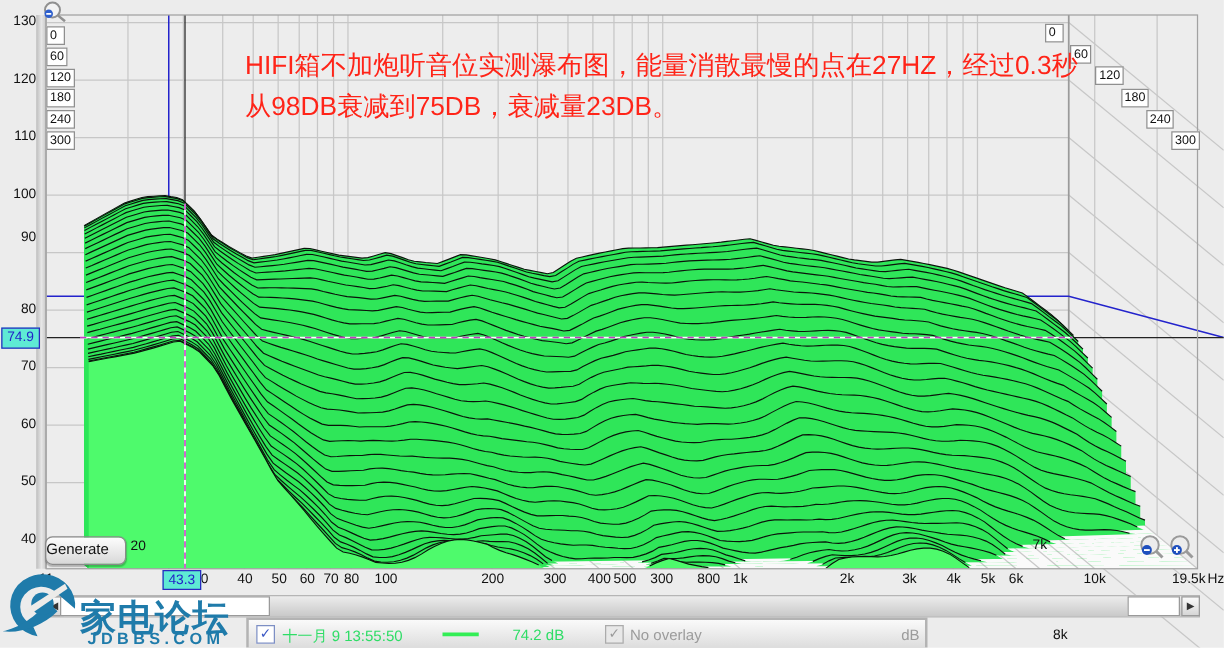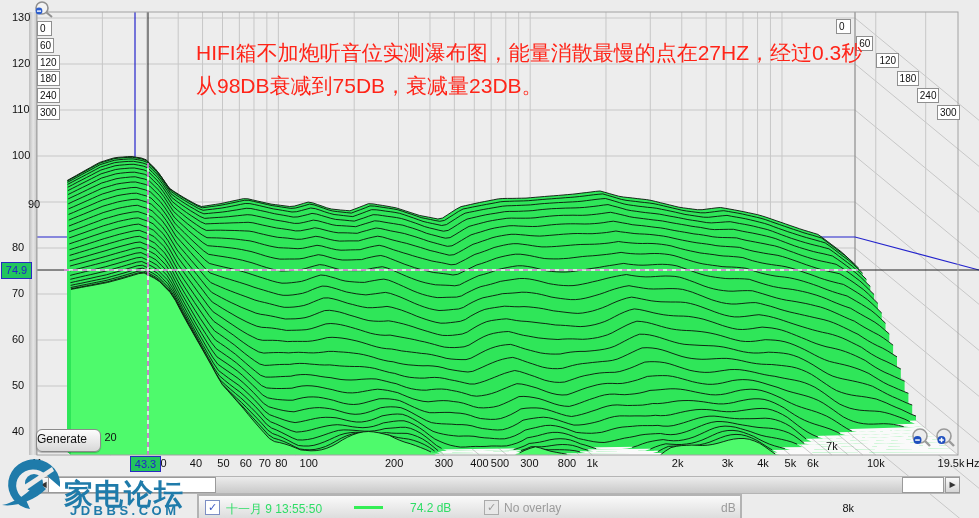--- a/index.html
+++ b/index.html
@@ -1,24 +1,24 @@
 <!DOCTYPE html>
 <html><head>
 <meta charset="utf-8">
 <style>
   html,body{margin:0;padding:0;}
   #stage{position:relative;width:979px;height:518px;background:#ECECEC;overflow:hidden;
          font-family:"Liberation Sans","DejaVu Sans",sans-serif;}
   #chart-svg{position:absolute;left:0;top:0;}
   .axlab{position:absolute;font-size:11px;color:#111;}
-  .ylab{width:43px;padding-left:12px;}
+  .ylab{width:29px;text-align:right;}
   .xlab{transform:translateX(-50%);}
   .tbox{position:absolute;background:#fff;border:1px solid #8f8f8f;font-size:10px;color:#111;
         padding:0 2px;line-height:13px;min-width:9px;}
-  .curbox{position:absolute;background:#22c55e;border:1px solid #2a2ac0;color:#2222c8;
+  .curbox{position:absolute;background:#5eead4;border:1px solid #2a2ac0;color:#2222c8;
           font-size:11px;text-align:center;line-height:14px;}
   #annotation{position:absolute;left:196px;top:36px;font-size:21px;line-height:33px;white-space:nowrap;}
   #generate-btn{position:absolute;left:36px;top:429px;width:63px;height:21px;font-size:12px;color:#111;
     background:linear-gradient(#fdfdfd,#e9e9e9 55%,#d8d8d8);border:1px solid #8a8a8a;border-radius:6px;
     line-height:19px;box-shadow:0 1px 1px rgba(0,0,0,.25);}
   #left-strip{position:absolute;left:29px;top:12px;width:7px;height:443px;
     background:linear-gradient(90deg,#bdbdbd,#e6e6e6 60%,#cfcfcf);border-right:1px solid #aaa;}
   
   #hscroll{position:absolute;left:36px;top:476px;width:922px;height:16px;
     background:linear-gradient(#ececec,#c9c9c9);border:1px solid #b5b5b5;}
@@ -221,21 +221,21 @@
       <rect x="29.2" y="12.3" width="4.6" height="1.5" fill="#fff"></rect>
       <rect x="30.8" y="10.7" width="1.5" height="4.6" fill="#fff"></rect>
     </g>
   </svg>
 
   <div id="ylabels">
       <div class="axlab ylab" style="left: 0px; top: 11px;">130</div>
       <div class="axlab ylab" style="left: 0px; top: 57px;">120</div>
       <div class="axlab ylab" style="left: 0px; top: 103px;">110</div>
       <div class="axlab ylab" style="left: 0px; top: 149px;">100</div>
-      <div class="axlab ylab" style="left: 0px; top: 198px; margin-left: 16px;">90</div>
+      <div class="axlab ylab" style="left: 0px; top: 184px;">90</div>
       <div class="axlab ylab" style="left: 0px; top: 241px;">80</div>
       <div class="axlab ylab" style="left: 0px; top: 287px;">70</div>
       <div class="axlab ylab" style="left: 0px; top: 333px;">60</div>
       <div class="axlab ylab" style="left: 0px; top: 379px;">50</div>
       <div class="axlab ylab" style="left: 0px; top: 425px;">40</div>
     </div>
   <div id="xlabels">
       <div class="axlab xlab" style="left: 37px; top: 457px;">11</div>
       <div class="axlab xlab" style="left: 110.608px; top: 431px;">20</div>
       <div class="axlab xlab" style="left: 160.53px; top: 457px;">30</div>
@@ -250,21 +250,21 @@
       <div class="axlab xlab" style="left: 479.454px; top: 457px; text-align: right;">400</div>
       <div class="axlab xlab" style="left: 500px; top: 457px;">500</div>
       <div class="axlab xlab" style="left: 529.376px; top: 457px;">300</div>
       <div class="axlab xlab" style="left: 567px; top: 457px;">800</div>
       <div class="axlab xlab" style="left: 592.271px; top: 457px;">1k</div>
       <div class="axlab xlab" style="left: 677.614px; top: 457px;">2k</div>
       <div class="axlab xlab" style="left: 727.537px; top: 457px;">3k</div>
       <div class="axlab xlab" style="left: 762.957px; top: 457px;">4k</div>
       <div class="axlab xlab" style="left: 790.431px; top: 457px;">5k</div>
       <div class="axlab xlab" style="left: 812.879px; top: 457px;">6k</div>
-      <div class="axlab xlab" style="left: 831.859px; top: 440px;">7k</div>
+      <div class="axlab xlab" style="left: 831.859px; top: 430px;">7k</div>
       <div class="axlab xlab" style="left: 848.3px; top: 457px; margin-top: 45px;">8k</div>
       <div class="axlab xlab" style="left: 875.774px; top: 457px;">10k</div>
       <div class="axlab xlab" style="left: 951px; top: 457px;">19.5k</div>
       <div class="axlab" style="left: 966px; top: 457px;">Hz</div>
     </div>
   <div id="tlabels-left">
       <div class="tbox" style="left: 37px; top: 21px;">0</div>
       <div class="tbox" style="left: 37px; top: 37.8px;">60</div>
       <div class="tbox" style="left: 37px; top: 54.6px;">120</div>
       <div class="tbox" style="left: 37px; top: 71.4px;">180</div>

